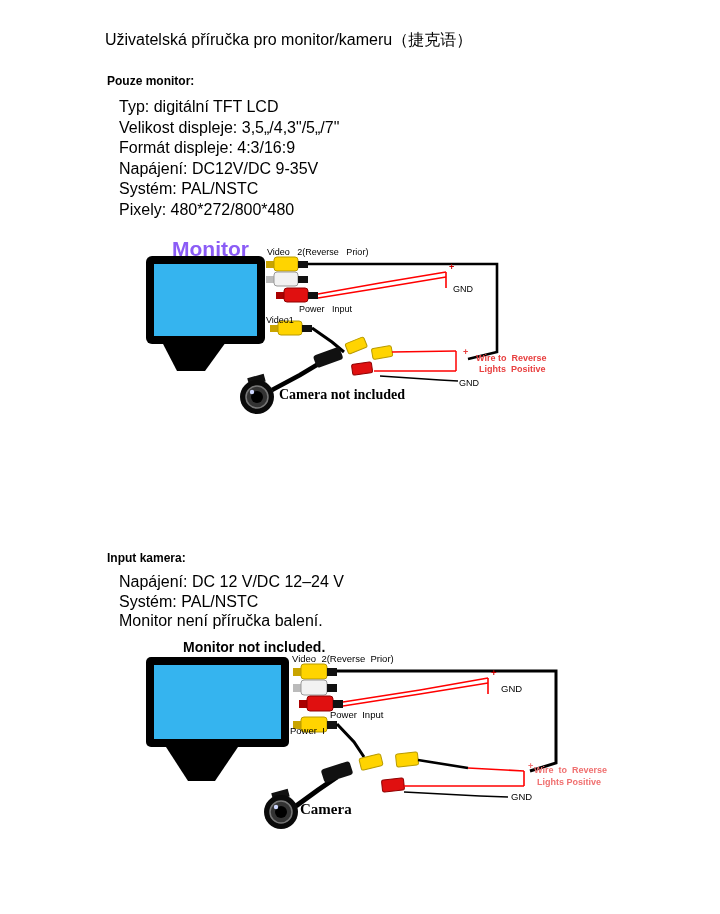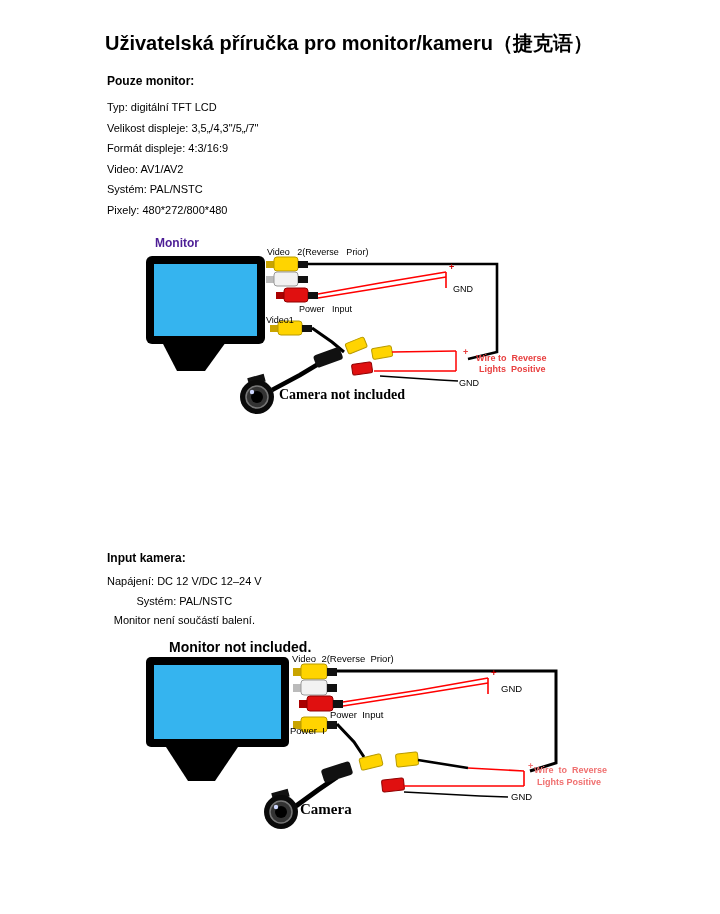--- a/index.html
+++ b/index.html
@@ -1,22 +1,22 @@
 <!DOCTYPE html>
 <html><head>
 <meta charset="utf-8">
 <style>
   * { margin:0; padding:0; box-sizing:border-box; }
   html,body { background:#ffffff; }
   body { width:720px; height:914px; font-family:"Liberation Sans", sans-serif; color:#000; }
   .page { position:relative; width:720px; height:914px; background:#fff; overflow:hidden; }
   .abs { position:absolute; }
-  .title { font-size:20px; font-weight:bold; white-space:pre; }
+  .title { font-size:16px; font-weight:normal; white-space:pre; }
   .heading { font-size:12px; font-weight:bold; }
-  .spec { font-size:11px; line-height:20.5px; white-space:pre; }
+  .spec { font-size:16px; line-height:20.5px; white-space:pre;margin-left:12px; }
   .dlabel { position:absolute; white-space:pre; line-height:1.1; }
   .sm { font-size:9px; }
   .sm2 { font-size:9.5px; }
   .red1 { color:#e84040; font-weight:bold; }
   .red2 { color:#f07070; font-weight:bold; }
   .serifbold { font-family:"Liberation Serif", serif; font-weight:bold;text-align:right; }
   svg { display:block; }
   .overlay { position:absolute; left:0; top:0; pointer-events:none; }
 </style>
 </head>
@@ -25,31 +25,31 @@
 <div class="page">
 
   <div class="abs title" style="left:105px; top:30px;">Uživatelská příručka pro monitor/kameru（捷克语）</div>
 
   <div class="abs heading" style="left:107px; top:74px;">Pouze monitor:</div>
 
   <div class="abs" style="left:107px; top:97px;">
     <div class="spec">Typ: digitální TFT LCD</div>
     <div class="spec">Velikost displeje: 3,5„/4,3"/5„/7"</div>
     <div class="spec">Formát displeje: 4:3/16:9</div>
-    <div class="spec">Video: AV1/AV2</div>
+    <div class="spec">Napájení: DC12V/DC 9-35V</div>
     <div class="spec">Systém: PAL/NSTC</div>
     <div class="spec">Pixely: 480*272/800*480</div>
   </div>
 
   <div class="abs heading" style="left:107px; top:551px;">Input kamera:</div>
 
-  <div class="abs" style="left:107px; top:572px;text-align:center;">
+  <div class="abs" style="left:107px; top:572px;">
     <div class="spec" style="line-height:19.5px;">Napájení: DC 12 V/DC 12–24 V</div>
     <div class="spec" style="line-height:19.5px;">Systém: PAL/NSTC</div>
-    <div class="spec" style="line-height:19.5px;">Monitor není součástí balení.</div>
+    <div class="spec" style="line-height:19.5px;">Monitor není příručka balení.</div>
   </div>
 
   <svg class="overlay" width="720" height="914" viewBox="0 0 720 914">
 
     <g>
 
       <g>
         <rect x="146" y="256" width="119" height="88" rx="6" fill="#000"></rect>
         <rect x="154" y="264" width="103" height="72" fill="#35b4ef"></rect>
         <polygon points="162,342 226,342 205,371 177,371" fill="#000"></polygon>
@@ -166,33 +166,33 @@
       <g>
         <rect x="272" y="791" width="17" height="8" fill="#111" transform="rotate(-15 280 795)"></rect>
         <circle cx="281" cy="812" r="17" fill="#0a0a0a"></circle>
         <circle cx="281" cy="812" r="11" fill="#333" stroke="#777" stroke-width="1.5"></circle>
         <circle cx="281" cy="812" r="6" fill="#000"></circle>
         <circle cx="276" cy="807" r="2.2" fill="#cfd8ff"></circle>
       </g>
     </g>
   </svg>
 
-  <div class="dlabel" style="left:155px; top:237px; font-size:12px; font-weight:bold; color:#4c1d95;">Monitor</div>
+  <div class="dlabel" style="left:172px; top:237px; font-size:21px; font-weight:bold; color:#8b5cf6;">Monitor</div>
   <div class="dlabel sm" style="left:267px; top:248px;">Video   2(Reverse   Prior)</div>
   <div class="dlabel sm" style="left:449px; top:263px; color:#cc0000; font-weight:bold;">+</div>
   <div class="dlabel sm" style="left:453px; top:285px;">GND</div>
   <div class="dlabel sm" style="left:299px; top:305px;">Power   Input</div>
   <div class="dlabel sm" style="left:266px; top:316px;">Video1</div>
   <div class="dlabel sm red1" style="left:463px; top:348px;">+</div>
   <div class="dlabel sm red1" style="left:476px; top:354px;">Wire to  Reverse</div>
   <div class="dlabel sm red1" style="left:479px; top:365px;">Lights  Positive</div>
   <div class="dlabel sm" style="left:459px; top:379px;">GND</div>
   <div class="dlabel serifbold" style="left:279px; top:387px; font-size:14px;">Camera not included</div>
 
-  <div class="dlabel" style="left:140px; top:640px; font-size:14px; font-weight:bold;padding-left:29px;">Monitor not included.</div>
+  <div class="dlabel" style="left:154px; top:640px; font-size:14px; font-weight:bold;padding-left:29px;">Monitor not included.</div>
   <div class="dlabel sm2" style="left:292px; top:654px;">Video  2(Reverse  Prior)</div>
   <div class="dlabel sm2" style="left:491px; top:668px; color:#cc0000; font-weight:bold;">+</div>
   <div class="dlabel sm2" style="left:501px; top:684px;">GND</div>
   <div class="dlabel sm2" style="left:330px; top:710px;">Power  Input</div>
   <div class="dlabel sm2" style="left:290px; top:726px;">Power  I</div>
   <div class="dlabel sm red2" style="left:528px; top:762px;">+</div>
   <div class="dlabel sm red2" style="left:534px; top:766px;">Wire  to  Reverse</div>
   <div class="dlabel sm red2" style="left:537px; top:778px;">Lights Positive</div>
   <div class="dlabel sm2" style="left:511px; top:792px;">GND</div>
   <div class="dlabel serifbold" style="left:300px; top:801px; font-size:15px;">Camera</div>

